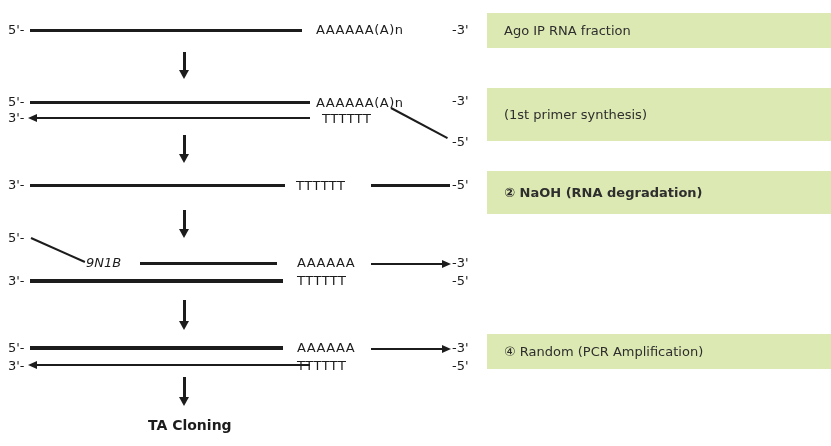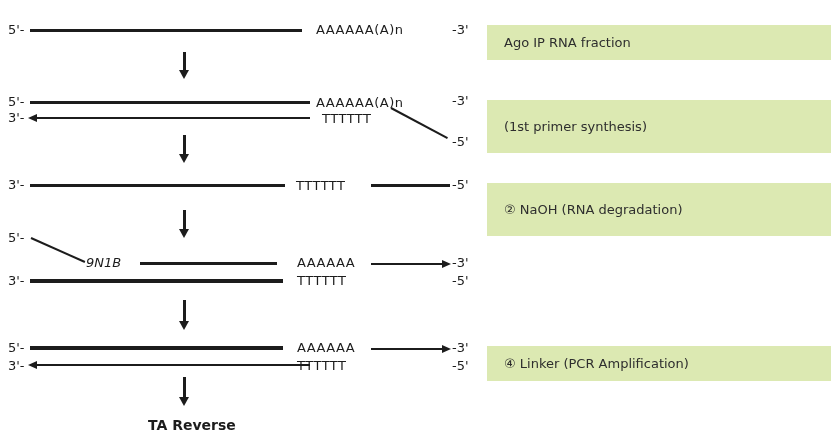--- a/index.html
+++ b/index.html
@@ -10,21 +10,21 @@
   .seq { letter-spacing:0.5px; }
   .hline { position:absolute; background:var(--ink); }
   .diag { position:absolute; height:2px; background:var(--ink); transform-origin:0 50%; }
   .vline { position:absolute; width:3px; background:var(--ink); }
   .ah-left  { position:absolute; width:0; height:0; border-top:4px solid transparent; border-bottom:4px solid transparent; border-right:9px solid var(--ink); }
   .ah-right { position:absolute; width:0; height:0; border-top:4px solid transparent; border-bottom:4px solid transparent; border-left:9px solid var(--ink); }
   .ah-down  { position:absolute; width:0; height:0; border-left:5px solid transparent; border-right:5px solid transparent; border-top:9px solid var(--ink); }
   .step-box { position:absolute; left:487px; width:344px; background:var(--box-bg);
               display:flex; flex-direction:column; justify-content:center;
               padding-left:17px; box-sizing:border-box; color:#2e2e2e;
-              font-size:13px; line-height:1.5;margin-top:12px; }
+              font-size:13px; line-height:1.5; }
   .ta { font-weight:bold; font-size:14px; }
 </style>
 </head>
 <body>
 
 <div class="canvas">
 
   <span class="t" style="left:8px; top:22px;">5'-</span>
   <div class="hline" style="left:30px; top:29px; width:272px; height:3px;"></div>
   <span class="t seq" style="left:316px; top:22px;">AAAAAA(A)n</span>
@@ -51,21 +51,21 @@
   </div>
 
   <div class="vline" style="left:183px; top:135px; height:19px;"></div>
   <div class="ah-down" style="left:179px; top:154px;"></div>
 
   <span class="t" style="left:8px; top:177px;">3'-</span>
   <div class="hline" style="left:30px; top:184px; width:255px; height:3px;"></div>
   <span class="t seq" style="left:296px; top:178px;">TTTTTT</span>
   <div class="hline" style="left:371px; top:184px; width:79px; height:3px;"></div>
   <span class="t" style="left:452px; top:177px;">-5'</span>
-  <div class="step-box" style="top:171px; height:53px;">
+  <div class="step-box" style="top:171px; height:43px;font-weight:bold;">
     <span>② NaOH (RNA degradation)</span>
   </div>
 
   <div class="vline" style="left:183px; top:210px; height:19px;"></div>
   <div class="ah-down" style="left:179px; top:229px;"></div>
 
   <span class="t" style="left:8px; top:230px;">5'-</span>
   <div class="diag" style="left:31px; top:237px; width:59px; transform:rotate(24deg);"></div>
   <span class="t" style="left:86px; top:255px;font-style:italic;">9N1B</span>
   <div class="hline" style="left:140px; top:262px; width:137px; height:3px;"></div>
@@ -86,21 +86,21 @@
   <span class="t seq" style="left:297px; top:340px;">AAAAAA</span>
   <div class="hline" style="left:371px; top:348px; width:71px; height:2px;"></div>
   <div class="ah-right" style="left:442px; top:345px;"></div>
   <span class="t" style="left:452px; top:340px;">-3'</span>
   <span class="t" style="left:8px; top:358px;">3'-</span>
   <div class="ah-left" style="left:28px; top:361px;"></div>
   <div class="hline" style="left:36px; top:364px; width:274px; height:2px;"></div>
   <span class="t seq" style="left:297px; top:358px;">TTTTTT</span>
   <span class="t" style="left:452px; top:358px;">-5'</span>
   <div class="step-box" style="top:334px; height:35px;">
-    <span>④ Linker (PCR Amplification)</span>
+    <span>④ Random (PCR Amplification)</span>
   </div>
 
   <div class="vline" style="left:183px; top:377px; height:20px;"></div>
   <div class="ah-down" style="left:179px; top:397px;"></div>
 
-  <span class="t ta" style="left:148px; top:417px;">TA Reverse</span>
+  <span class="t ta" style="left:148px; top:417px;">TA Cloning</span>
 
 </div>
 
 </body></html>

